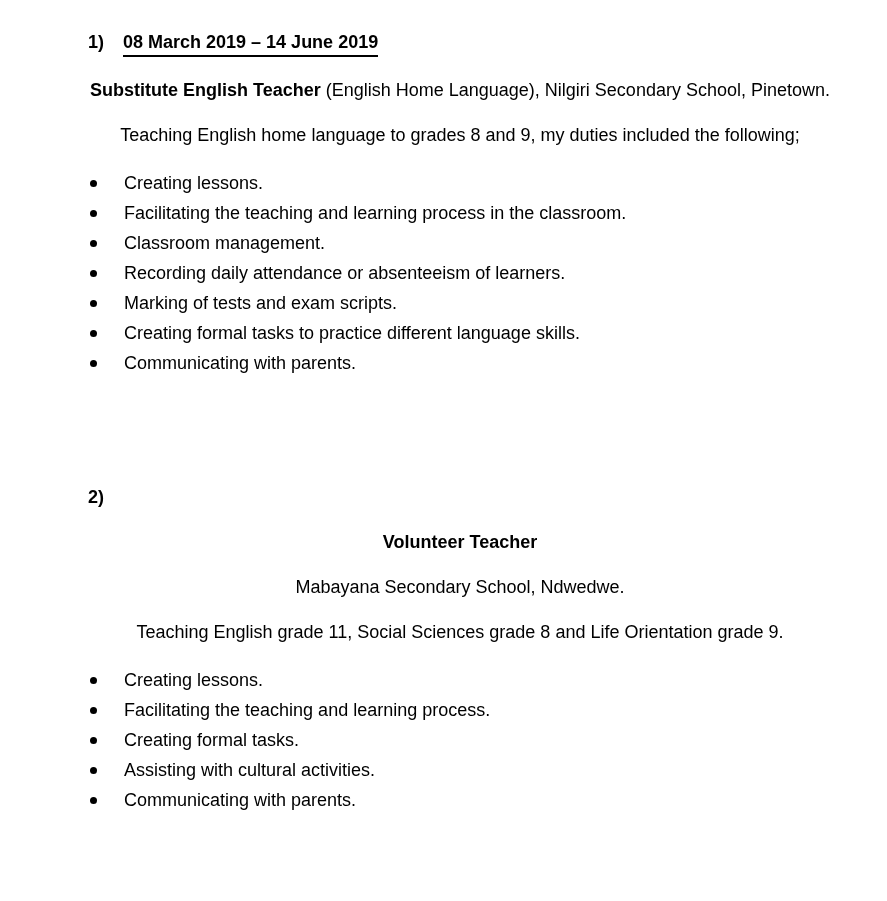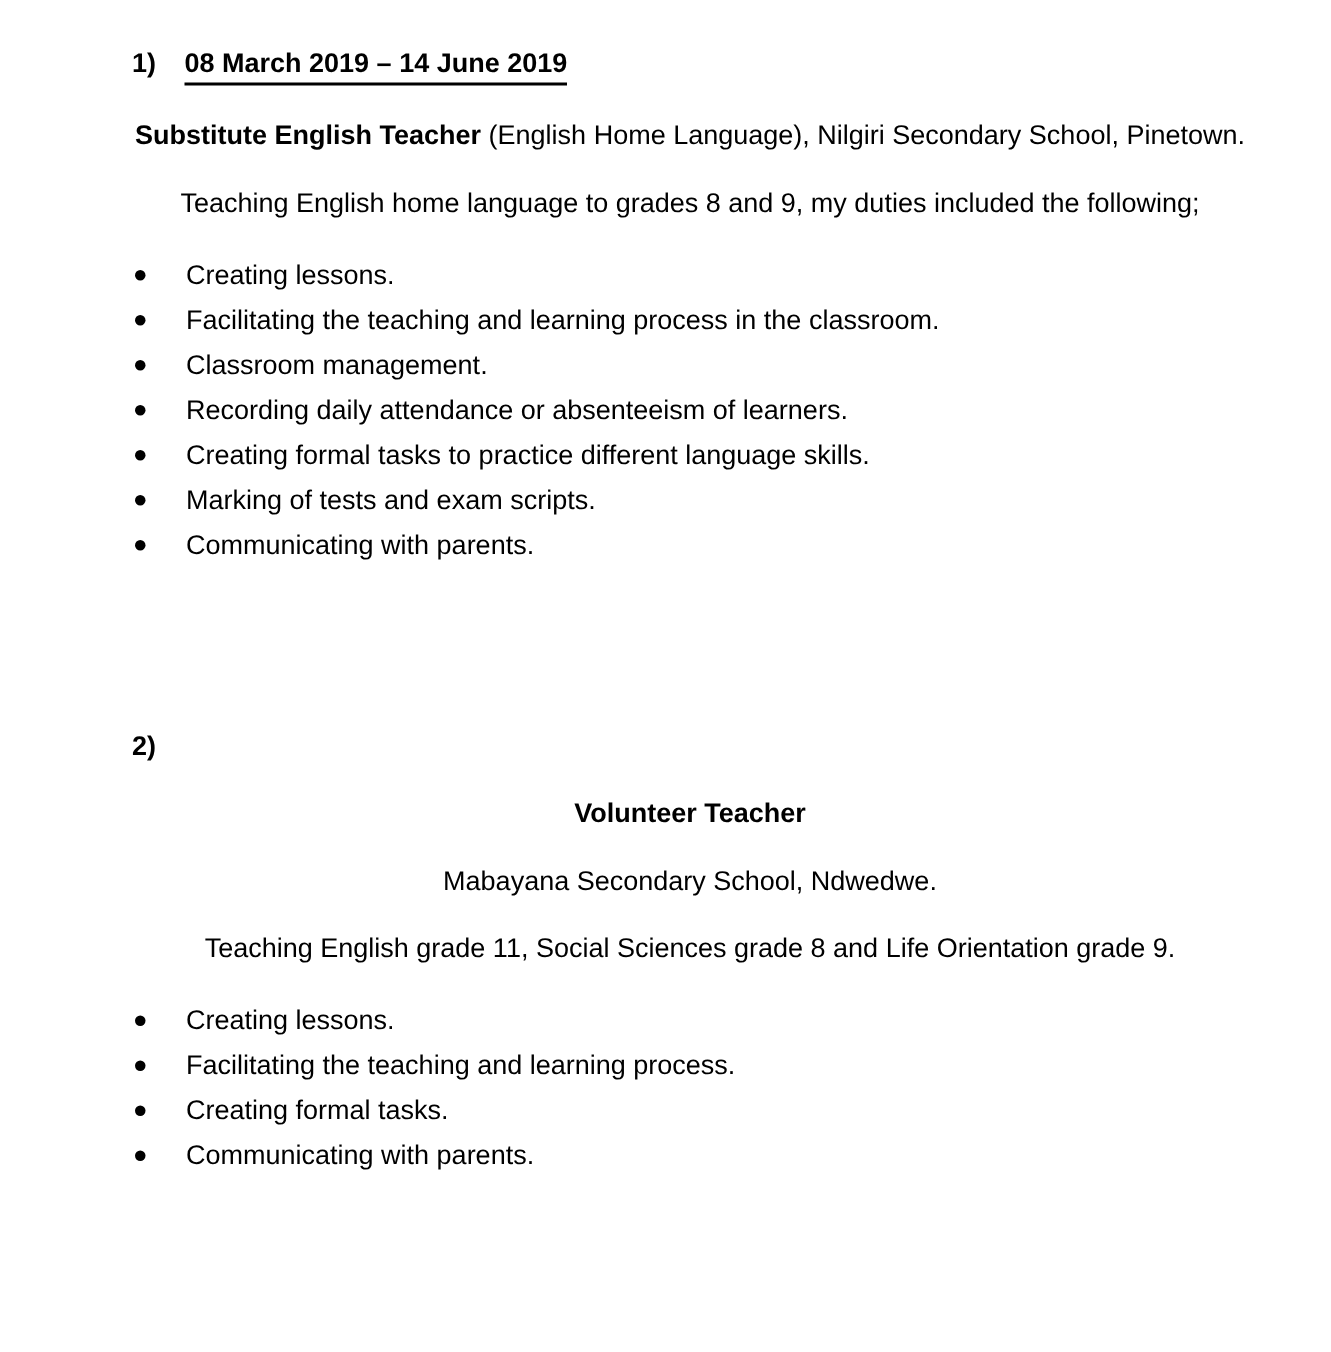--- a/index.html
+++ b/index.html
@@ -80,34 +80,35 @@
       <span class="job-num">1)</span>
       <span class="date-range">08 March 2019 – 14 June 2019</span>
     </div>
     <p class="role-line"><span class="role-bold">Substitute English Teacher</span><span> (English Home Language), Nilgiri Secondary School, Pinetown.</span></p>
     <p>Teaching English home language to grades 8 and 9, my duties included the following;</p>
     <ul class="duties">
       <li>Creating lessons.</li>
       <li>Facilitating the teaching and learning process in the classroom.</li>
       <li>Classroom management.</li>
       <li>Recording daily attendance or absenteeism of learners.</li>
+      <li>Marking of tests and exam scripts.</li>
       <li>Creating formal tasks to practice different language skills.</li>
-      <li>Marking of tests and exam scripts.</li>
       <li>Communicating with parents.</li>
     </ul>
   </section>
 
   <section class="job job2">
     <div class="job-heading">
       <span class="job-num">2)</span>
     </div>
     <p class="role-line"><span class="role-bold">Volunteer Teacher</span></p>
     <p>Mabayana Secondary School, Ndwedwe.</p>
     <p>Teaching English grade 11, Social Sciences grade 8 and Life Orientation grade 9.</p>
     <ul class="duties">
       <li>Creating lessons.</li>
       <li>Facilitating the teaching and learning process.</li>
       <li>Creating formal tasks.</li>
+      <li>Assisting with cultural activities.</li>
       <li>Communicating with parents.</li>
     </ul>
   </section>
 
 </div>
 
 </body></html>

